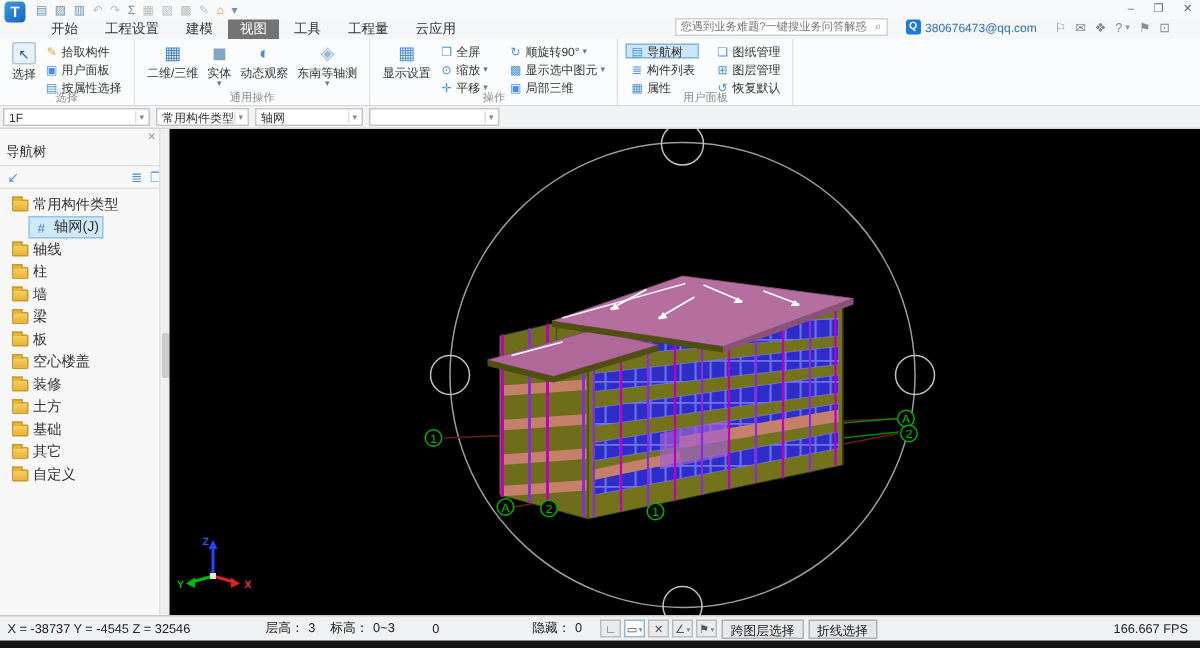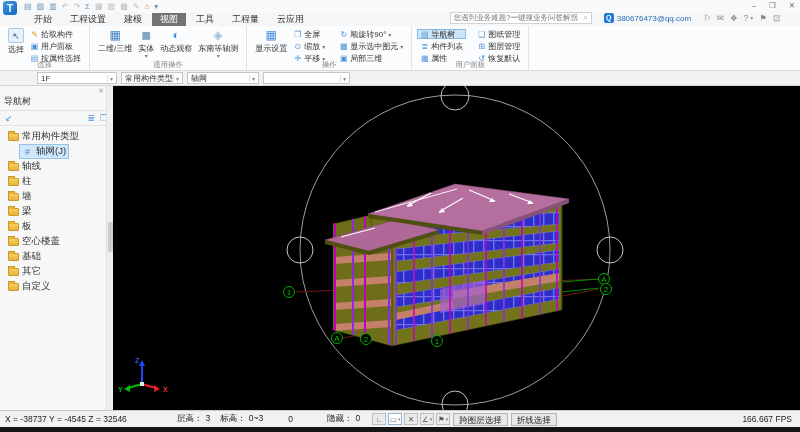--- a/index.html
+++ b/index.html
@@ -54,21 +54,21 @@
   .sbtn .sicon.pencil{color:#e0a030;}
   .sbtn.active{background:#cde6f7;border:1px solid #86b8e0;}
   .sbtn .scaret{font-size:6px;color:#777;margin-left:2px;}
 
   
   .ctxbar{position:absolute;top:71px;left:0;width:800px;height:15px;background:#f1f2f3;
           border-bottom:1px solid #d5d5d5;display:flex;gap:4px;padding:1px 2px;}
   .dd{height:12px;background:#fff;border:1px solid #c6c6c6;font-size:8px;color:#333;
       display:flex;align-items:center;justify-content:space-between;padding:0 3px;}
   .dd .da{font-size:6px;color:#888;border-left:1px solid #ddd;padding-left:2px;}
-  .dd1{width:80px;margin-left:35px;} .dd2{width:62px;} .dd3{width:72px;} .dd4{width:87px;}
+  .dd1{width:98px;} .dd2{width:62px;} .dd3{width:72px;} .dd4{width:87px;}
 
   
   .main{position:absolute;top:86px;left:0;width:800px;height:324px;display:flex;}
   .sidebar{width:113px;height:100%;background:#f7f7f7;position:relative;flex:none;}
   .side-close{position:absolute;top:1px;right:9px;font-size:7px;color:#999;}
   .side-title{margin-top:8px;font-size:9px;color:#333;padding:1px 4px 2px 4px;border-bottom:1px solid #e2e2e2;}
   .side-tools{display:flex;justify-content:space-between;align-items:center;padding:2px 5px;border-bottom:1px solid #e2e2e2;}
   .side-tools .ti{font-size:9px;color:#4a90d9;}
   .side-tools .right{display:flex;gap:5px;}
   .tree{padding-top:3px;font-size:9.5px;color:#333;}
@@ -90,21 +90,21 @@
   .greenline{stroke:#008800;stroke-width:1;}
   .vpsvg text{font-family:"Liberation Sans",sans-serif;}
   .bubtxt{fill:#00c400;font-size:8px;text-anchor:middle;}
   .gz{font-size:7px;font-weight:bold;}
 
   
   .statusbar{position:absolute;top:410px;left:0;width:800px;height:17px;background:#f0f1f2;
              border-top:1px solid #c9c9c9;display:flex;align-items:center;font-size:8.5px;color:#222;}
   .sb-coords{margin-left:5px;width:140px;flex:none;}
   .sb-field{display:flex;gap:3px;flex:none;}
-  .f1{margin-left:32px;} .f2{margin-left:10px;} .f3{margin-left:22px;} .f4{margin-left:34px;}
+  .f1{margin-left:32px;} .f2{margin-left:10px;} .f3{margin-left:22px;} .f4{margin-left:62px;}
   .sb-icons{display:flex;gap:2px;margin-left:12px;flex:none;}
   .sb-ico{width:14px;height:12px;border:1px solid #bcbcbc;background:#e9eaeb;font-size:7.5px;
           display:flex;align-items:center;justify-content:center;color:#555;}
   .sb-ico.pressed{background:#ffffff;border-color:#8fb6da;}
   .sb-ico .c{font-size:5px;color:#888;margin-left:1px;}
   .sb-btn{border:1px solid #b2b2b2;background:#e7e8e9;padding:0 5px;height:13px;line-height:12px;margin-left:3px;flex:none;}
   .hint{color:#333;margin-left:7px;white-space:nowrap;}
   .fps{margin-left:auto;margin-right:8px;flex:none;}
   .bottomstrip{position:absolute;top:427px;left:0;width:800px;height:5px;background:#151515;}
 </style>
@@ -351,20 +351,32 @@
       <div class="titem">
           <span class="wrap">
             <span class="folder"></span>
             <span>板</span>
           </span>
         </div>
       <div class="titem">
           <span class="wrap">
             <span class="folder"></span>
             <span>空心楼盖</span>
+          </span>
+        </div>
+      <div class="titem">
+          <span class="wrap">
+            <span class="folder"></span>
+            <span>装修</span>
+          </span>
+        </div>
+      <div class="titem">
+          <span class="wrap">
+            <span class="folder"></span>
+            <span>土方</span>
           </span>
         </div>
       <div class="titem">
           <span class="wrap">
             <span class="folder"></span>
             <span>基础</span>
           </span>
         </div>
       <div class="titem">
           <span class="wrap">

